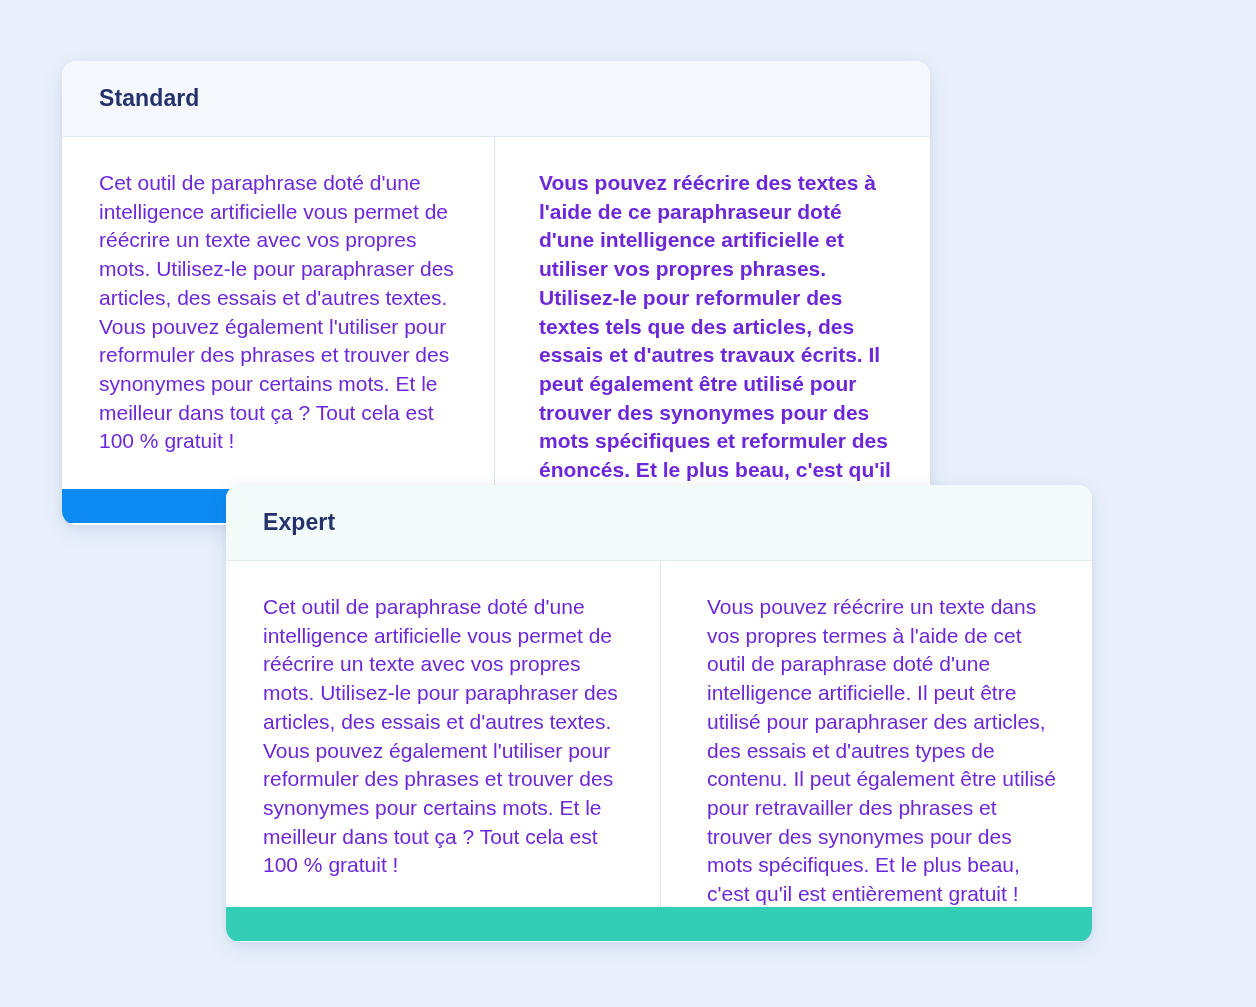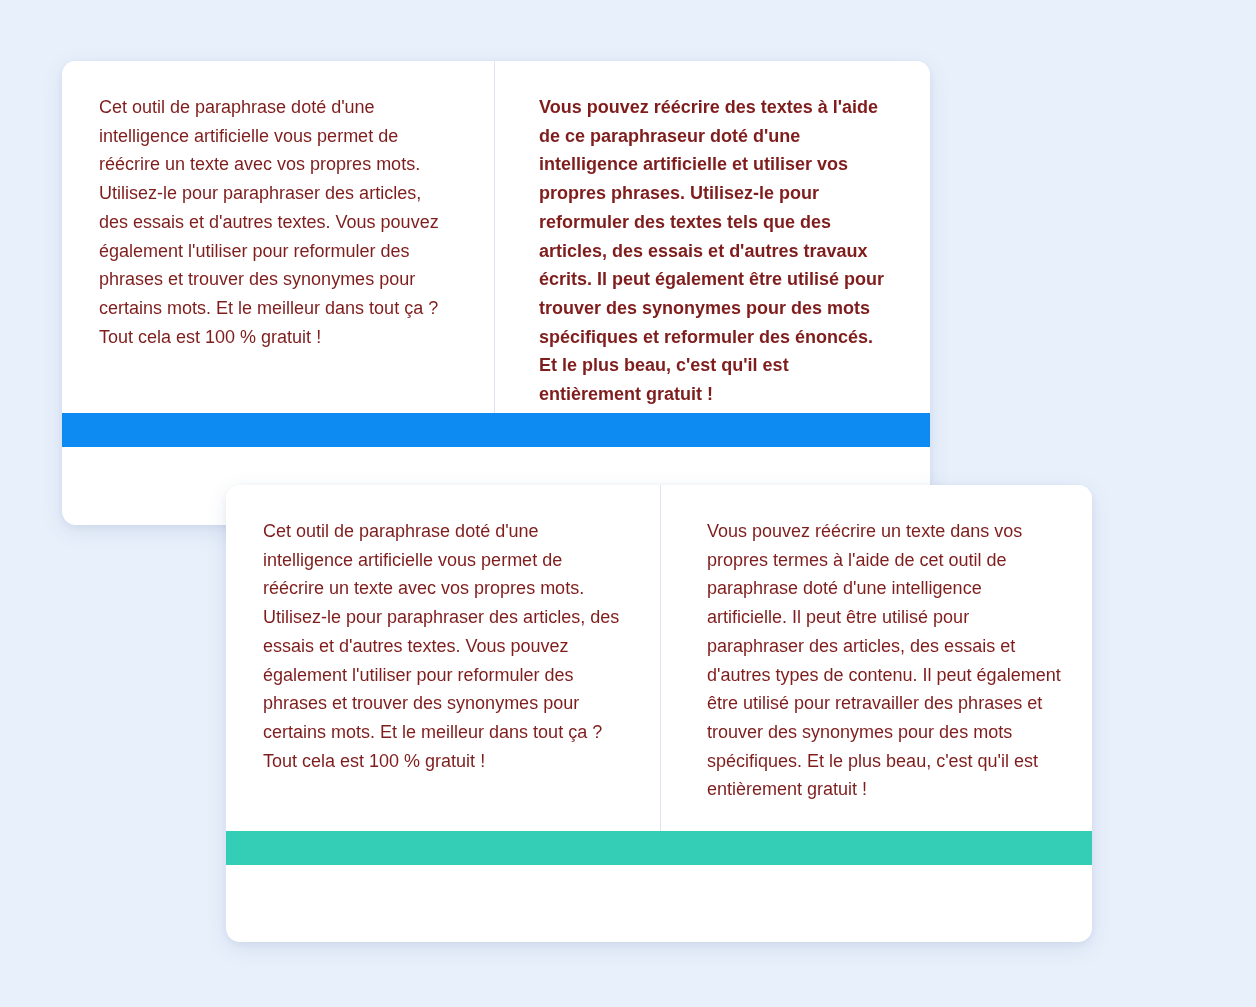--- a/index.html
+++ b/index.html
@@ -49,23 +49,23 @@
     display: flex;
     background: #ffffff;
     box-sizing: border-box;
   }
 
   .col {
     box-sizing: border-box;
   }
 
   .col-text {
-    font-size: 18px;
+    font-size: 21px;
     line-height: 28.7px;
-    color: #7f1d1d;
+    color: #6d28d9;
     margin: 0;
   }
 
   .divider {
     width: 1px;
     background: #dde3f0;
     flex: 0 0 1px;
     align-self: stretch;
   }
 
@@ -129,36 +129,42 @@
     background: #34cdb6;
   }
 </style>
 </head>
 <body>
 
 <div class="stage">
 
   <div class="card" id="card-standard">
 
+    <div class="card-header">
+      <span class="card-title">Standard</span>
+    </div>
 
     <div class="card-body">
       <div class="col col-left">
         <p class="col-text">Cet outil de paraphrase doté d'une intelligence artificielle vous permet de réécrire un texte avec vos propres mots. Utilisez-le pour paraphraser des articles, des essais et d'autres textes. Vous pouvez également l'utiliser pour reformuler des phrases et trouver des synonymes pour certains mots. Et le meilleur dans tout ça ? Tout cela est 100 % gratuit !</p>
       </div>
       <div class="divider"></div>
       <div class="col col-right">
         <p class="col-text">Vous pouvez réécrire des textes à l'aide de ce paraphraseur doté d'une intelligence artificielle et utiliser vos propres phrases. Utilisez-le pour reformuler des textes tels que des articles, des essais et d'autres travaux écrits. Il peut également être utilisé pour trouver des synonymes pour des mots spécifiques et reformuler des énoncés. Et le plus beau, c'est qu'il est entièrement gratuit !</p>
       </div>
     </div>
 
     <div class="card-footer"></div>
   </div>
 
   <div class="card" id="card-expert">
 
+    <div class="card-header">
+      <span class="card-title">Expert</span>
+    </div>
 
     <div class="card-body">
       <div class="col col-left">
         <p class="col-text">Cet outil de paraphrase doté d'une intelligence artificielle vous permet de réécrire un texte avec vos propres mots. Utilisez-le pour paraphraser des articles, des essais et d'autres textes. Vous pouvez également l'utiliser pour reformuler des phrases et trouver des synonymes pour certains mots. Et le meilleur dans tout ça ? Tout cela est 100 % gratuit !</p>
       </div>
       <div class="divider"></div>
       <div class="col col-right">
         <p class="col-text">Vous pouvez réécrire un texte dans vos propres termes à l'aide de cet outil de paraphrase doté d'une intelligence artificielle. Il peut être utilisé pour paraphraser des articles, des essais et d'autres types de contenu. Il peut également être utilisé pour retravailler des phrases et trouver des synonymes pour des mots spécifiques. Et le plus beau, c'est qu'il est entièrement gratuit !</p>
       </div>
     </div>

